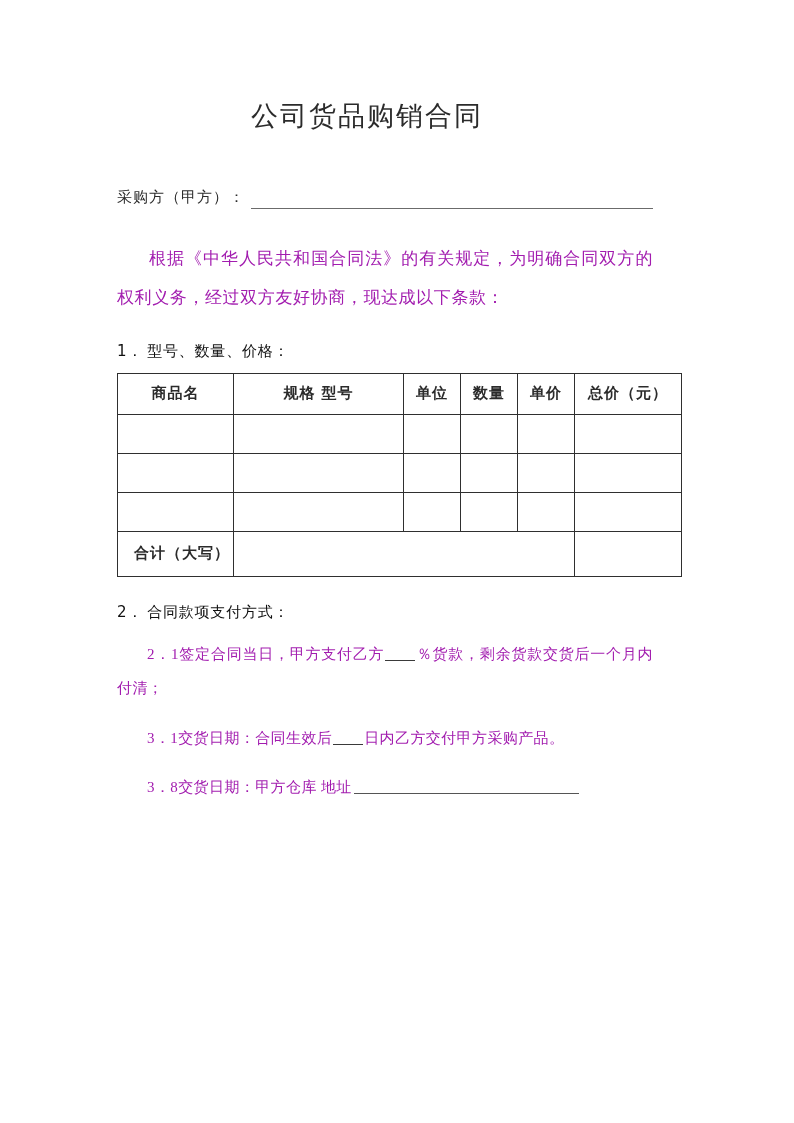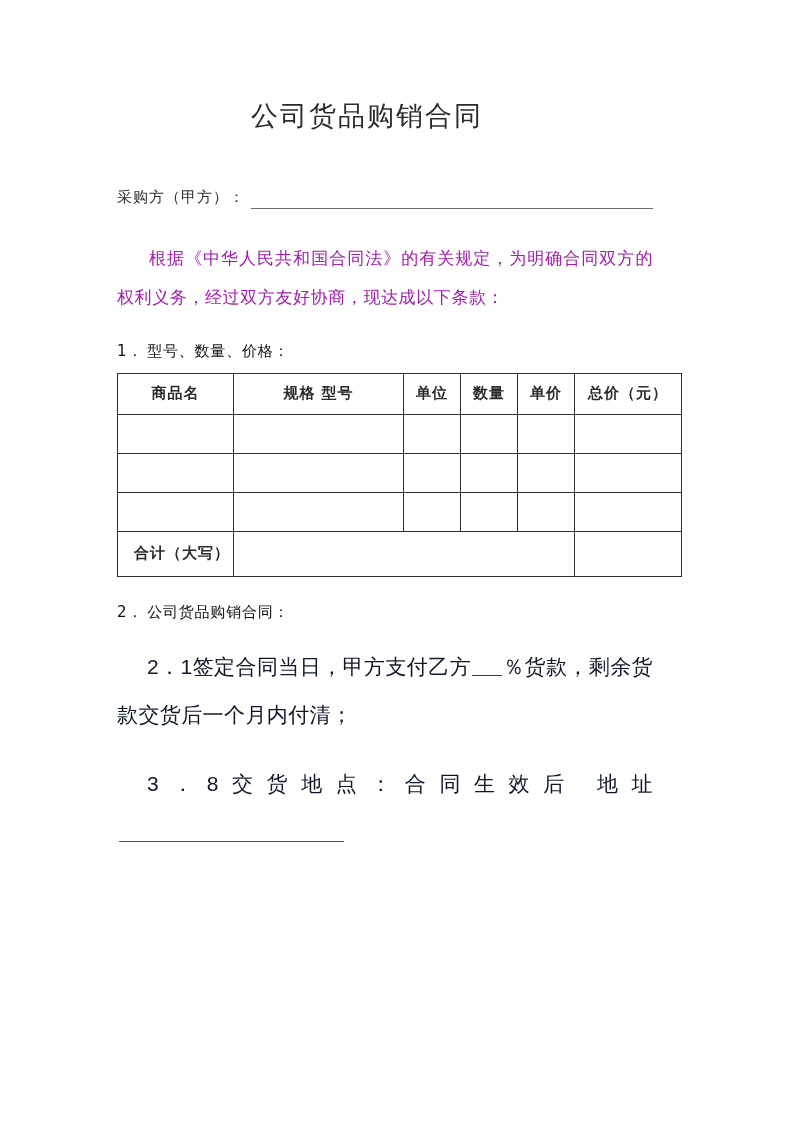--- a/index.html
+++ b/index.html
@@ -74,27 +74,27 @@
     color: #101010;
     margin-top: 26px;
     margin-bottom: 12px;
     letter-spacing: 0.8px;
     font-family: "DejaVu Sans", "Liberation Sans", sans-serif;
   }
   .section-head .num {
     margin-right: 4px;
   }
   .clause {
-    font-size: 21px;
+    font-size: 15px;
     line-height: 2.3;
-    color: #0f172a;
+    color: #a21caf;
     text-indent: 30px;
     letter-spacing: 0.4px;
     text-align: justify;
-    font-family: Liberation Sans, sans-serif;
+    font-family: Liberation Serif, serif;
   }
   .clause .blank-short {
     border-bottom: 1.4px solid #3a3a3a;
     display: inline-block;
     width: 30px;
     vertical-align: -2px;
     margin: 0 1px;
   }
   .clause .blank-long {
     border-bottom: 1.4px solid #555;
@@ -203,28 +203,31 @@
         </tr>
         <tr class="total">
           <td class="total-label">合计（大写）</td>
           <td colspan="4"></td>
           <td></td>
         </tr>
       </tbody>
     </table>
 
     <div class="section-head">
-      <span class="num">2．</span><span>公司货品购销合同：</span>
+      <span class="num">2．</span><span>合同款项支付方式：</span>
     </div>
 
     <p class="clause">
       <span>2．1</span><span>签定合同当日，甲方支付乙方</span><span class="blank-short"></span><span>％货款，剩余货款交货后一个月内付清；</span>
     </p>
 
 
 
-
     <p class="clause">
-      <span>3．8</span><span>交货地点：合同生效后 地址</span><span class="blank-long"></span>
+      <span>3．1</span><span>交货日期：合同生效后</span><span class="blank-short"></span><span>日内乙方交付甲方采购产品。</span>
+    </p>
+
+    <p class="clause">
+      <span>3．8</span><span>交货日期：甲方仓库 地址</span><span class="blank-long"></span>
     </p>
 
   </div>
 </div>
 
 </body></html>

